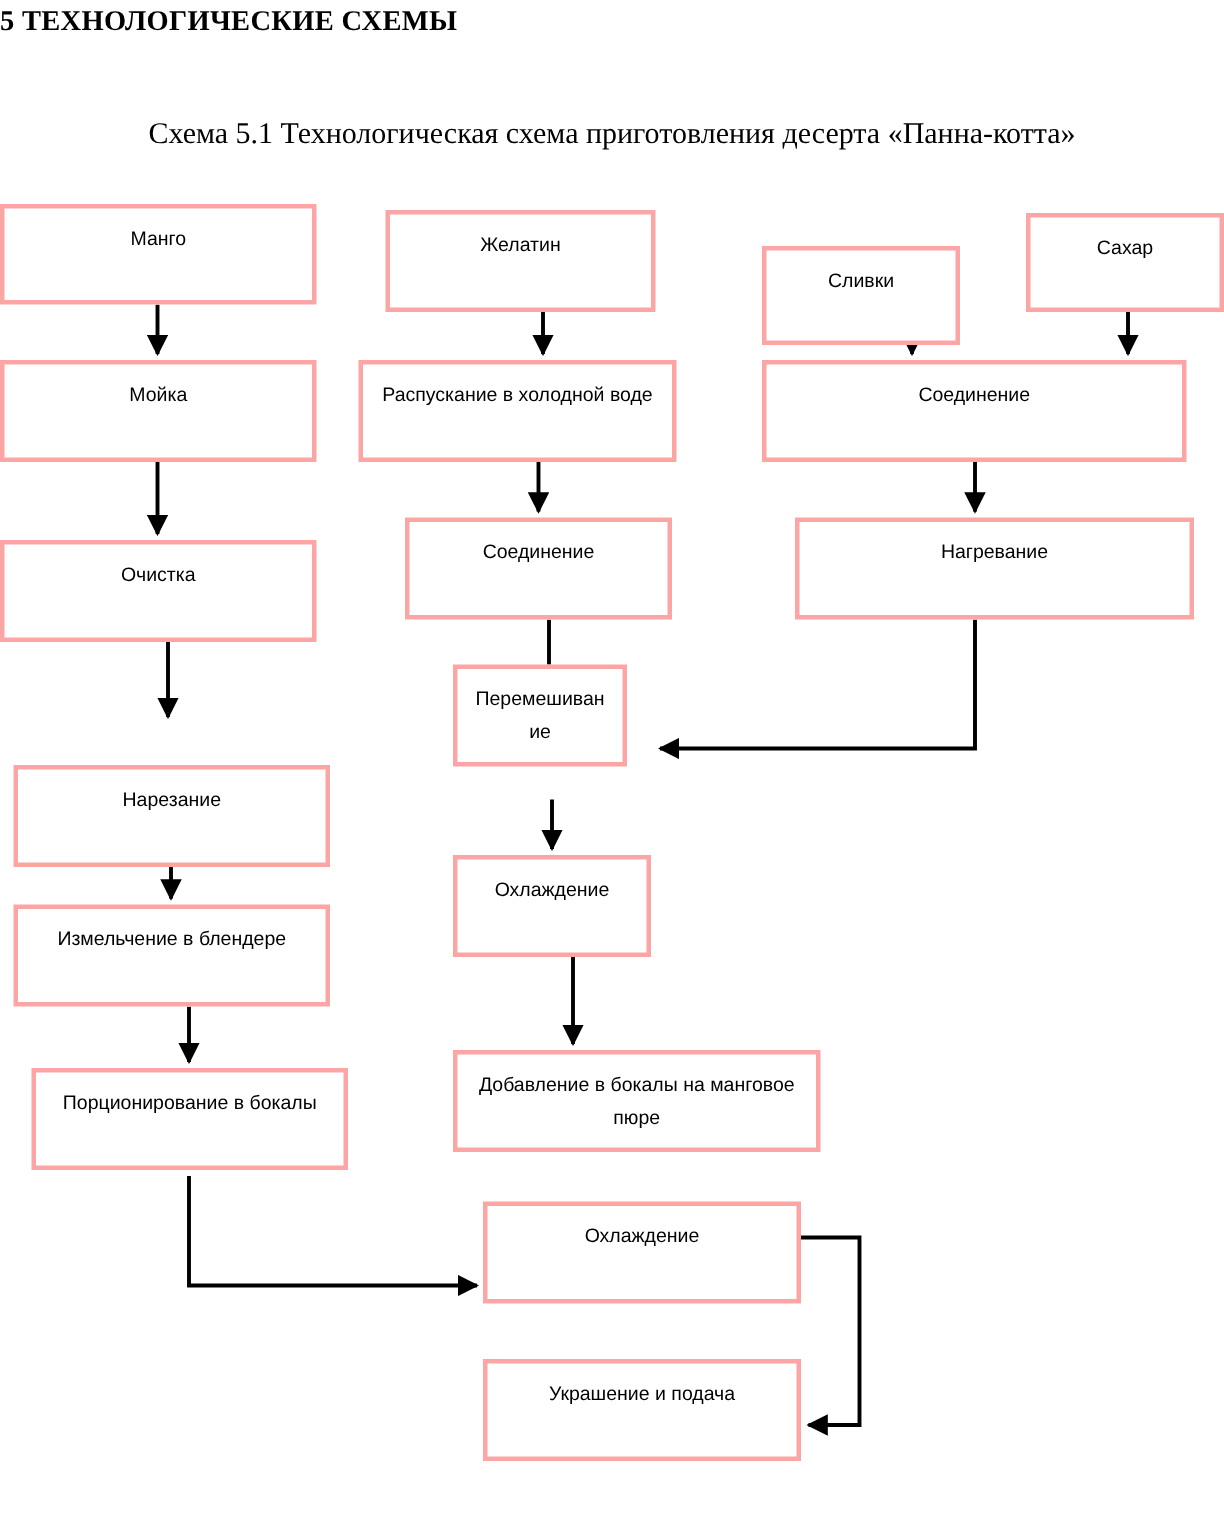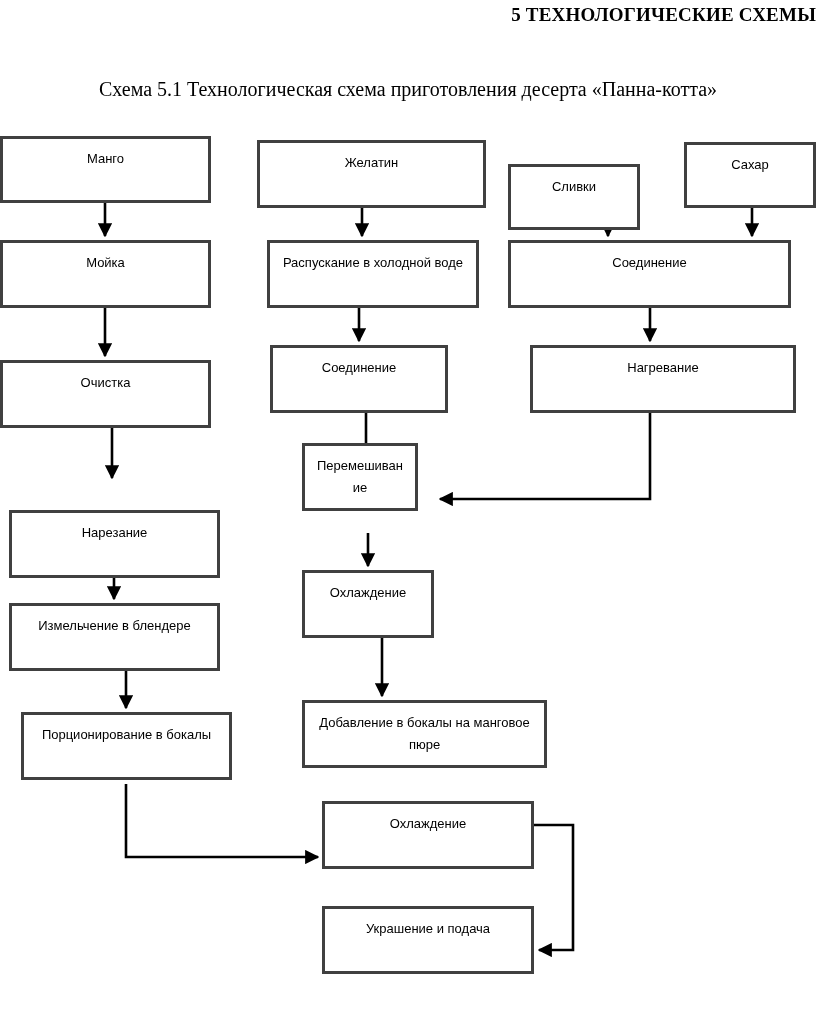--- a/index.html
+++ b/index.html
@@ -15,21 +15,21 @@
     font-family: "Liberation Sans", sans-serif;
     color: #000000;
   }
 
   
   #heading {
     position: absolute;
     left: 0;
     top: 4px;
     width: 816px;
-    text-align: right;
+    text-align: left;
     font-family: "Liberation Serif", serif;
     font-weight: bold;
     font-size: 19px;
     letter-spacing: 0.2px;
     white-space: nowrap;
   }
   #subheading {
     position: absolute;
     left: 0;
     top: 42px;
@@ -55,21 +55,21 @@
     left: 0;
     top: 0;
     width: 816px;
     height: 1026px;
     pointer-events: none;
   }
 
   .node {
     position: absolute;
     box-sizing: border-box;
-    border: 3px solid #404040;
+    border: 3px solid #fca5a5;
     background: #ffffff;
     display: flex;
     justify-content: center;
     align-items: flex-start;
     text-align: center;
     font-size: 13px;
     line-height: 22px;
     padding-top: 9px;
     padding-left: 4px;
     padding-right: 4px;
@@ -137,25 +137,25 @@
   </div>
 
   <div class="node" style="left:9px;   top:603px; width:211px; height:68px;">
     <span>Измельчение в блендере</span>
   </div>
 
   <div class="node" style="left:21px;  top:712px; width:211px; height:68px;">
     <span>Порционирование в бокалы</span>
   </div>
 
-  <div class="node" style="left:257px; top:140px; width:229px; height:68px;">
+  <div class="node" style="left:257px; top:140px; width:180px; height:68px;">
     <span>Желатин</span>
   </div>
 
-  <div class="node" style="left:267px; top:240px; width:212px; height:68px;">
+  <div class="node" style="left:239px; top:240px; width:212px; height:68px;">
     <span>Распускание  в холодной воде</span>
   </div>
 
   <div class="node" style="left:270px; top:345px; width:178px; height:68px;">
     <span>Соединение</span>
   </div>
 
   <div class="node" style="left:302px; top:443px; width:116px; height:68px;">
     <span>Перемешиван ие</span>
   </div>

